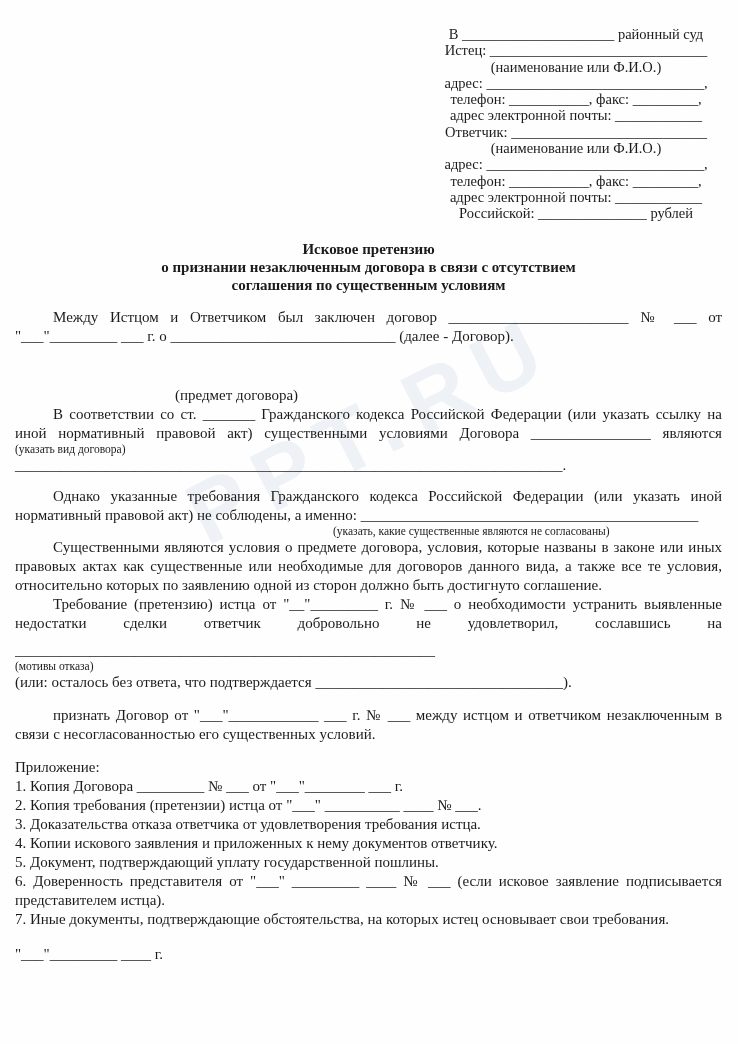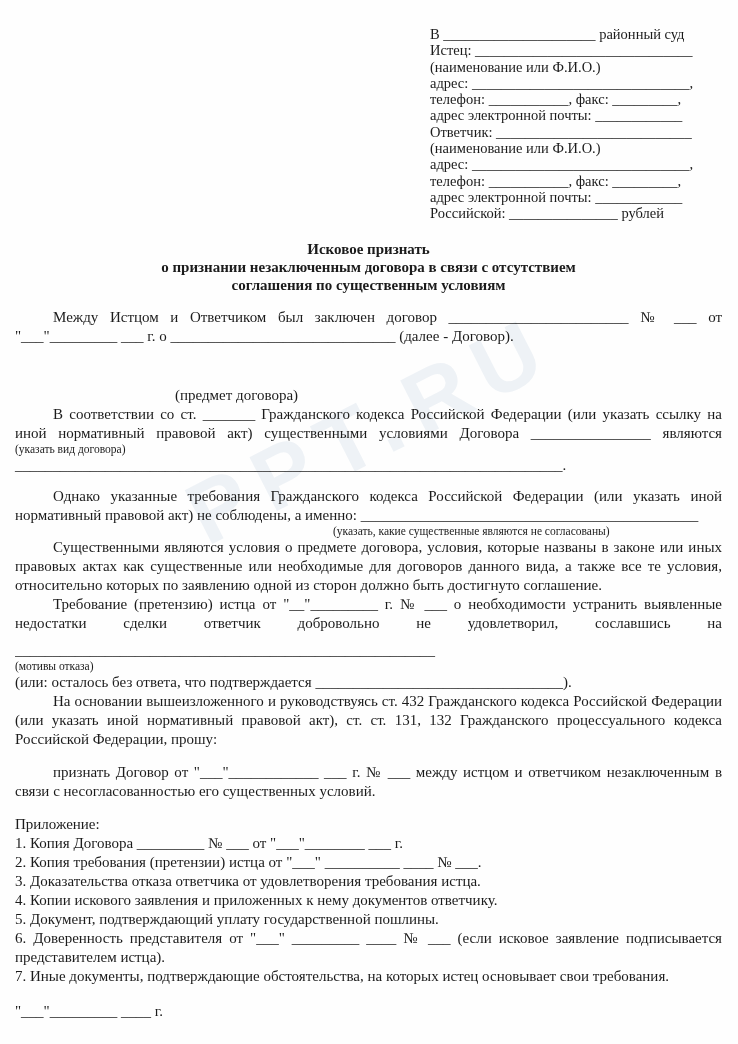--- a/index.html
+++ b/index.html
@@ -27,21 +27,21 @@
     transform-origin:center;
     pointer-events:none;
     user-select:none;
     text-align:center;
     z-index:0;
   }
   .content{position:relative;z-index:1;}
   .header{
     width:292px;
     margin-left:auto;
-    text-align:left;
+    text-align:center;
     font-size:14.5px;line-height:16.3px;
   }
   .header .h-line{white-space:nowrap;}
   .title{
     margin-top:18px;
     text-align:center;
     font-weight:bold;
     font-size:15px;line-height:18px;
   }
   .p{
@@ -80,21 +80,21 @@
       <div class="h-line">адрес электронной почты: ____________</div>
       <div class="h-line">Ответчик: ___________________________</div>
       <div class="h-line">(наименование или Ф.И.О.)</div>
       <div class="h-line">адрес: ______________________________,</div>
       <div class="h-line">телефон: ___________, факс: _________,</div>
       <div class="h-line">адрес электронной почты: ____________</div>
       <div class="h-line">Российской: _______________ рублей</div>
     </div>
 
     <div class="title">
-      <div>Исковое признать</div>
+      <div>Исковое претензию</div>
       <div>о признании незаключенным договора в связи с отсутствием</div>
       <div>соглашения по существенным условиям</div>
     </div>
 
     <div class="body-start">
       <p class="p ind">Между Истцом и Ответчиком был заключен договор ________________________ № ___ от "___"_________ ___ г. о ______________________________ (далее  -  Договор).</p>
       <p class="p cap-subject">(предмет договора)</p>
       <p class="p ind jlast">В соответствии со ст. _______ Гражданского кодекса Российской Федерации (или указать ссылку на иной нормативный правовой акт) существенными условиями  Договора  ________________ являются</p>
       <p class="p small cap-kind">(указать вид договора)</p>
       <p class="p">_________________________________________________________________________.</p>
@@ -104,21 +104,20 @@
       <p class="p ind">Однако указанные требования Гражданского кодекса Российской Федерации (или указать иной нормативный правовой акт) не  соблюдены, а именно: _____________________________________________</p>
       <p class="p small cap-agreed">(указать, какие существенные являются не согласованы)</p>
       <p class="p ind">Существенными являются условия о предмете договора, условия, которые названы в законе или иных правовых актах как существенные или необходимые для договоров данного вида, а также все те условия, относительно которых по заявлению одной из сторон должно быть достигнуто соглашение.</p>
       <p class="p ind jlast">Требование (претензию) истца от "__"_________ г. № ___ о необходимости устранить выявленные недостатки сделки ответчик добровольно не удовлетворил, сославшись на</p>
 
       <div class="sp8"></div>
 
       <p class="p nowrap">________________________________________________________</p>
       <p class="p small">(мотивы отказа)</p>
       <p class="p">(или: осталось без ответа, что подтверждается _________________________________).</p>
-      <p class="p ind">На основании вышеизложенного и руководствуясь ст. 432 Гражданского кодекса Российской Федерации (или указать иной нормативный правовой акт), ст. ст. 131, 132 Гражданского процессуального кодекса Российской Федерации, прошу:</p>
 
       <div class="sp14"></div>
 
       <p class="p ind">признать Договор от "___"____________ ___ г. № ___ между истцом и ответчиком незаключенным в  связи  с несогласованностью его существенных условий.</p>
     </div>
 
     <div class="sp14"></div>
 
     <div>
       <p class="p">Приложение:</p>

